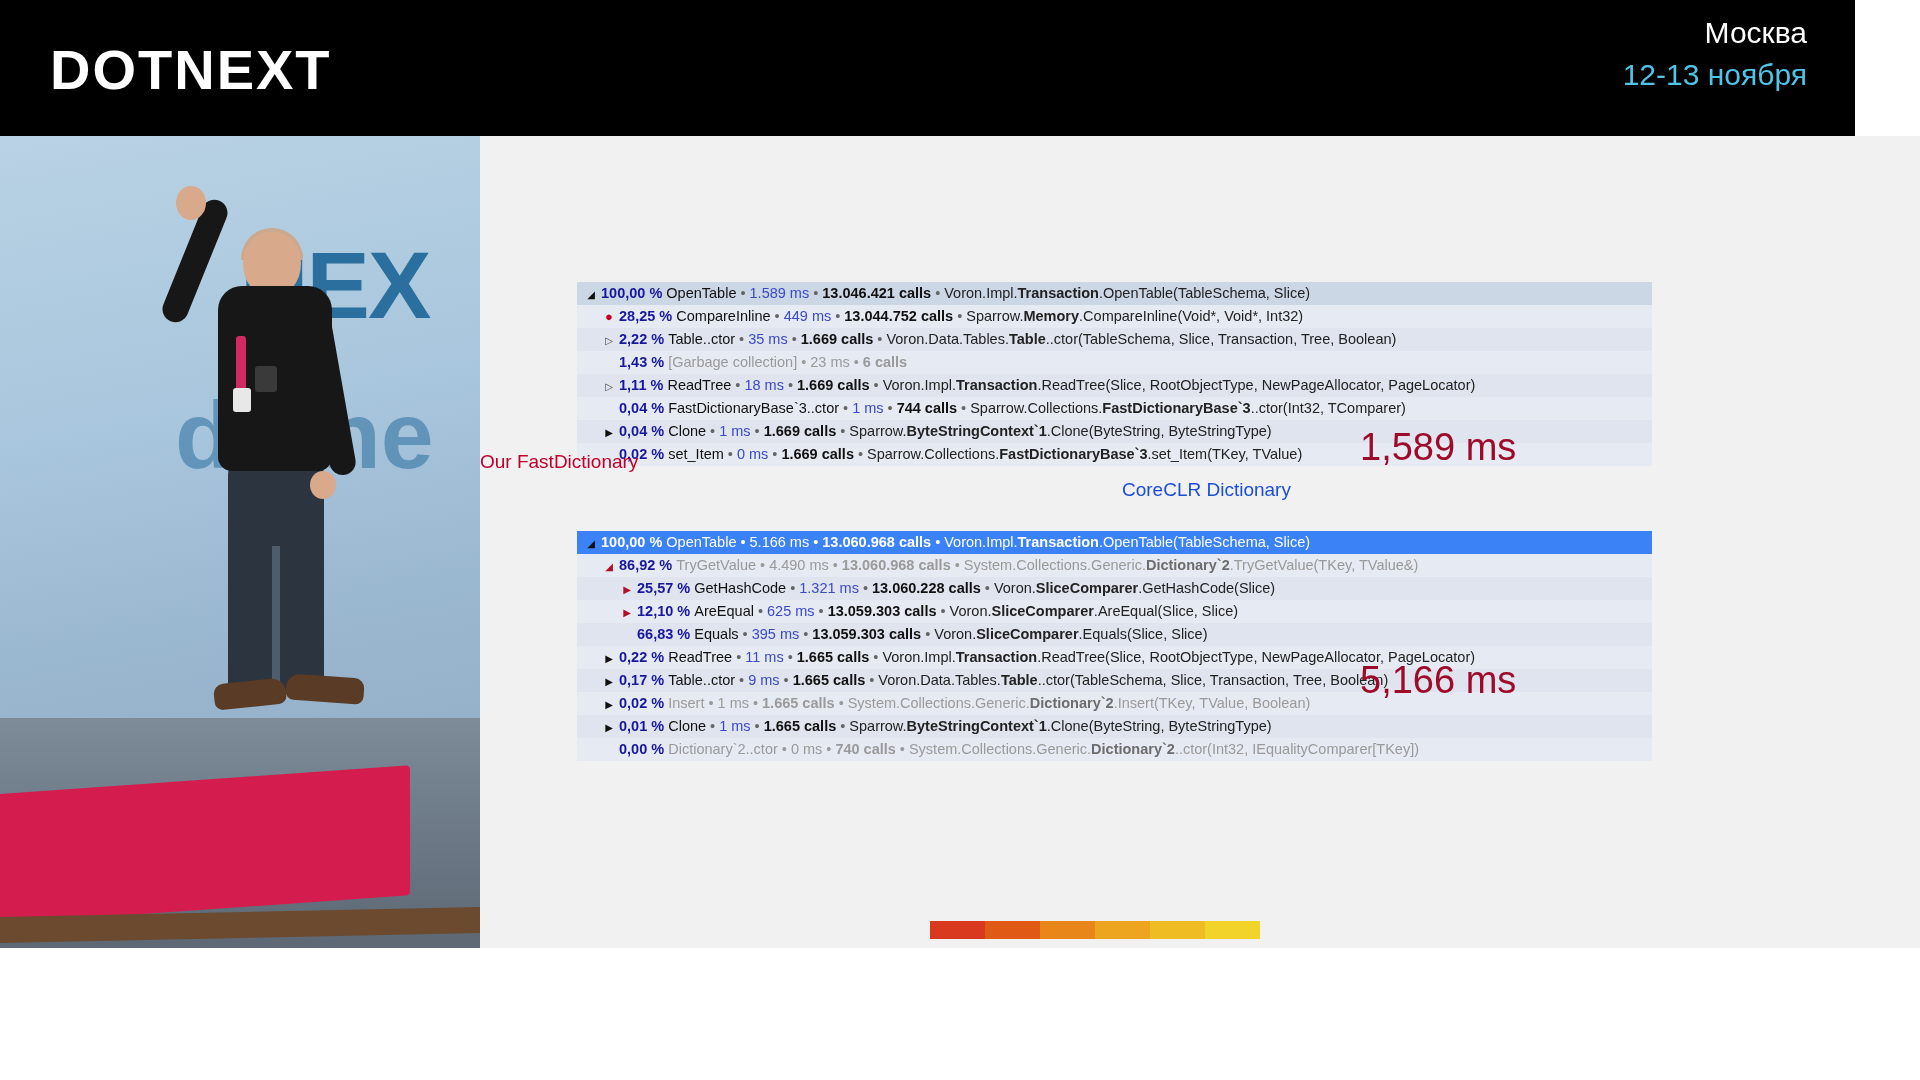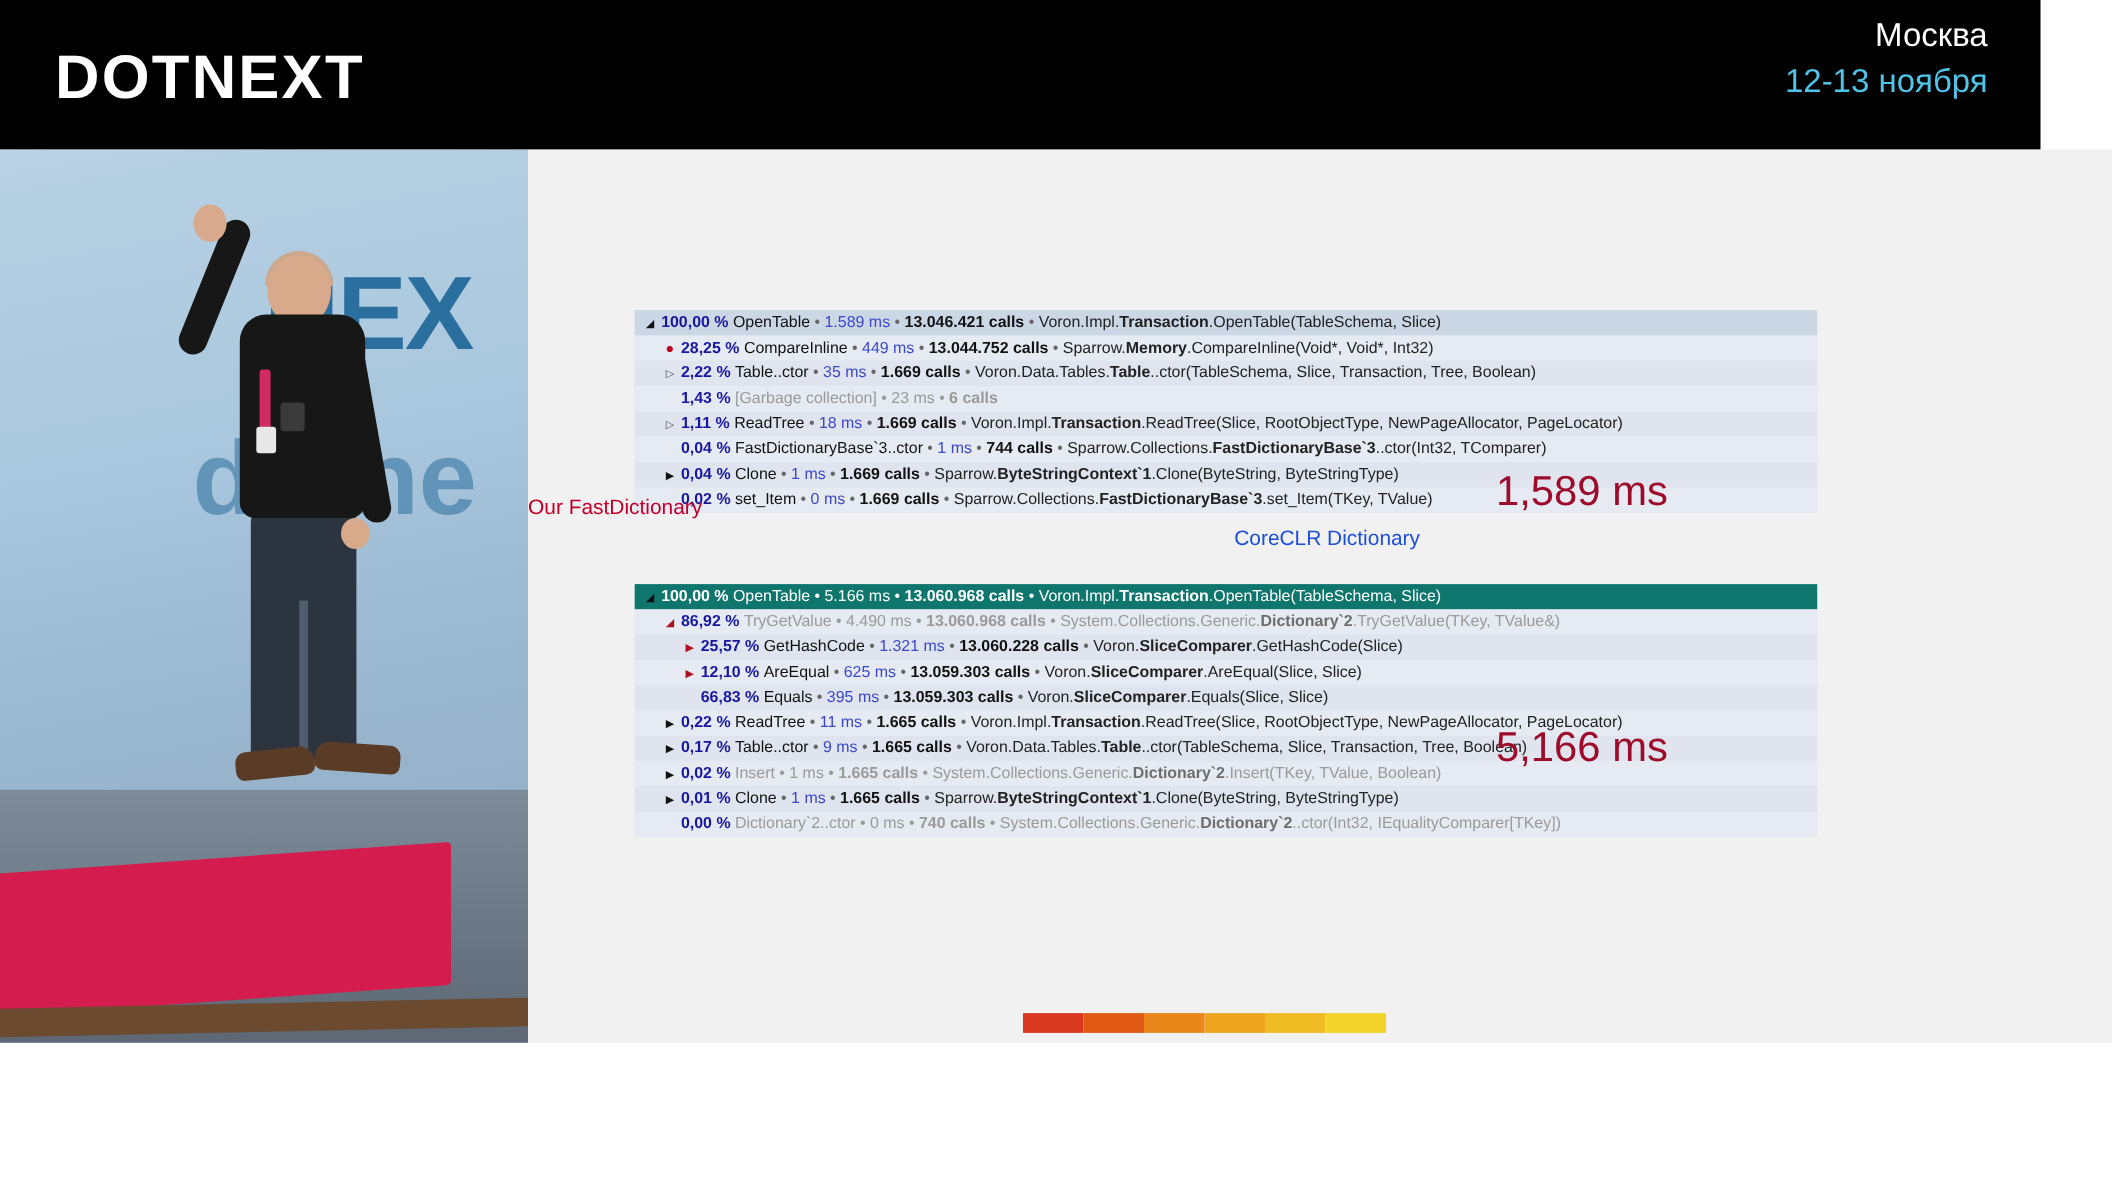--- a/index.html
+++ b/index.html
@@ -42,21 +42,21 @@
   .slide{position:absolute;left:480px;top:136px;width:1440px;height:812px;background:#f1f1f1;}
   .slide-title{position:absolute;left:0;top:30px;width:1440px;text-align:center;font-size:58px;color:#000;font-family:"Liberation Sans",sans-serif;}
 
   
   .block{position:absolute;left:97px;width:1075px;background:#dfe4ee;}
   .block#blk1{top:146px;}
   .block#blk2{top:395px;}
   .prow{height:23px;line-height:23px;font-size:14.5px;white-space:nowrap;font-family:"Liberation Sans",sans-serif;color:#1b1b1b;position:relative;}
   .prow.alt{background:#e6eaf2;}
   .prow.hdr{background:#ccd7e6;}
-  .prow.sel{background:#0f766e;color:#fff;}
+  .prow.sel{background:#3b82f6;color:#fff;}
   .prow.sub{background:#dfe4ee;}
   .ind{display:inline-block;}
   .tri{display:inline-block;width:12px;text-align:center;font-size:10px;color:#444;}
   .tri.filled{color:#111;}
   .tri.redf{color:#b01020;}
   .tri.darkf{color:#111;}
   .dotmark{display:inline-block;width:12px;text-align:center;color:#c00020;font-size:13px;line-height:23px;}
   .pct{font-weight:bold;color:#17179e;}
   .pct.w{color:#fff;}
   .nm{color:#111;}

